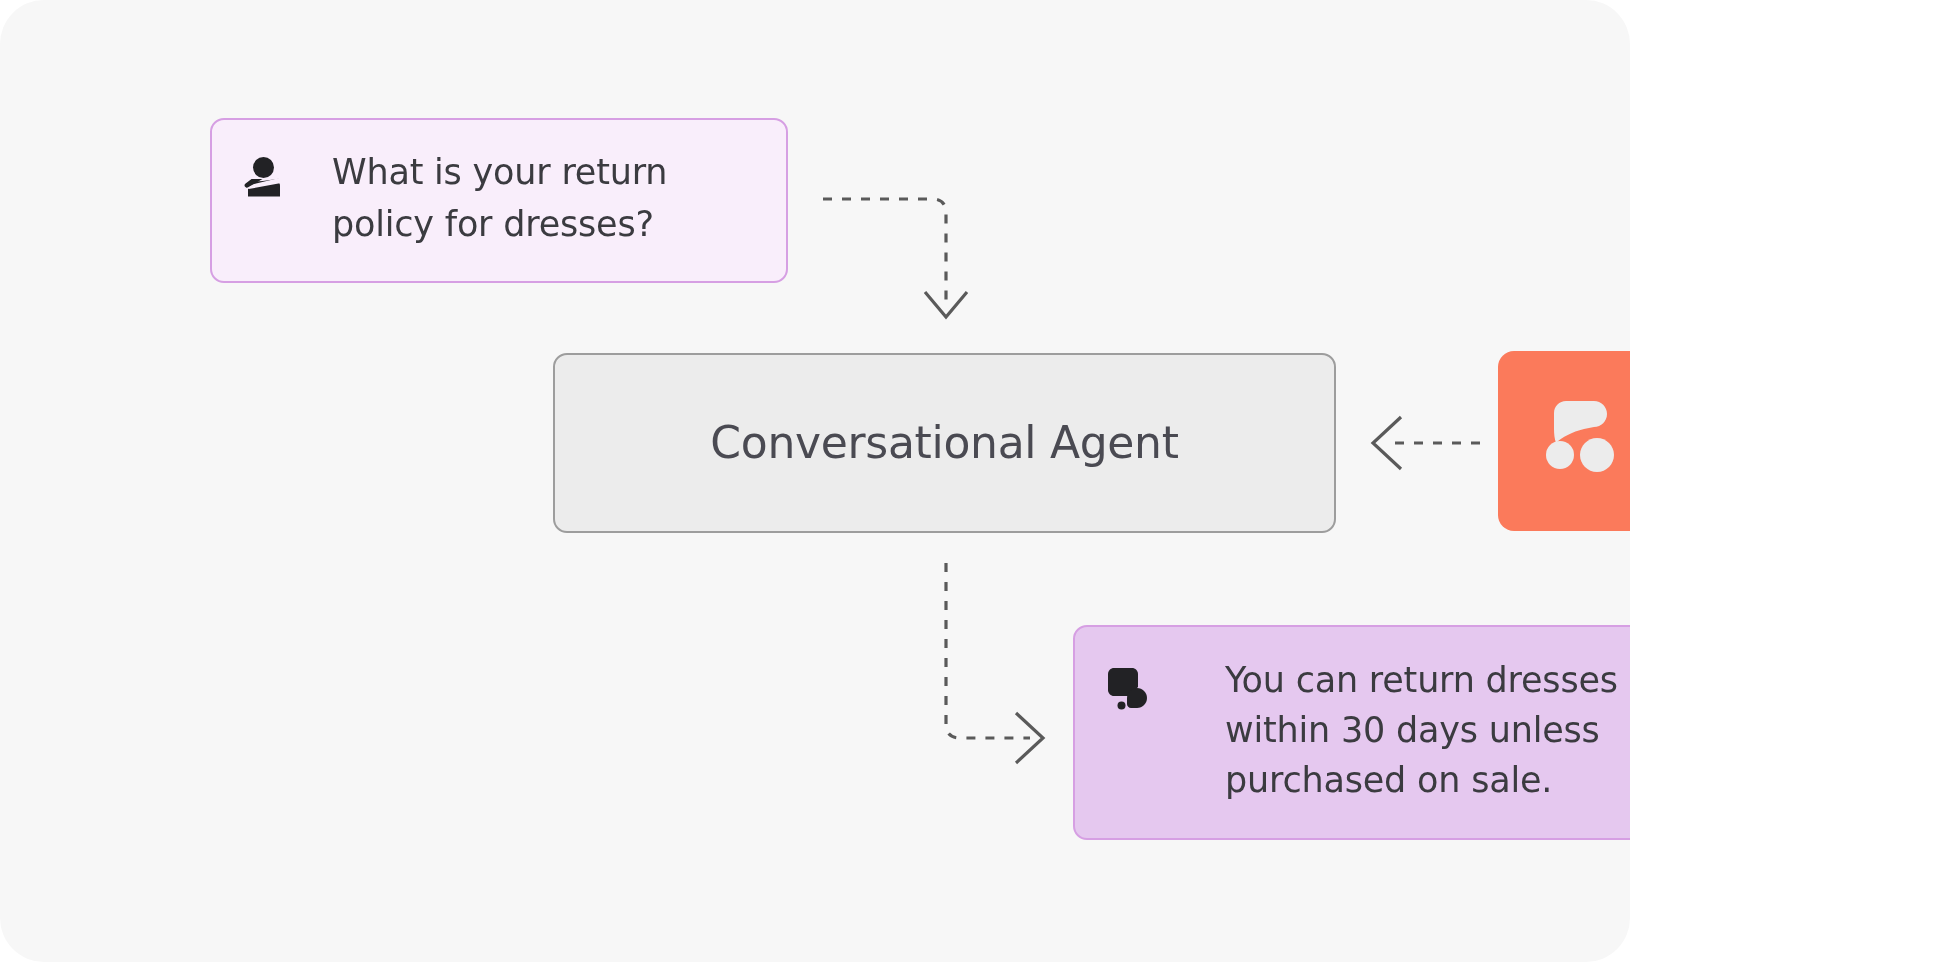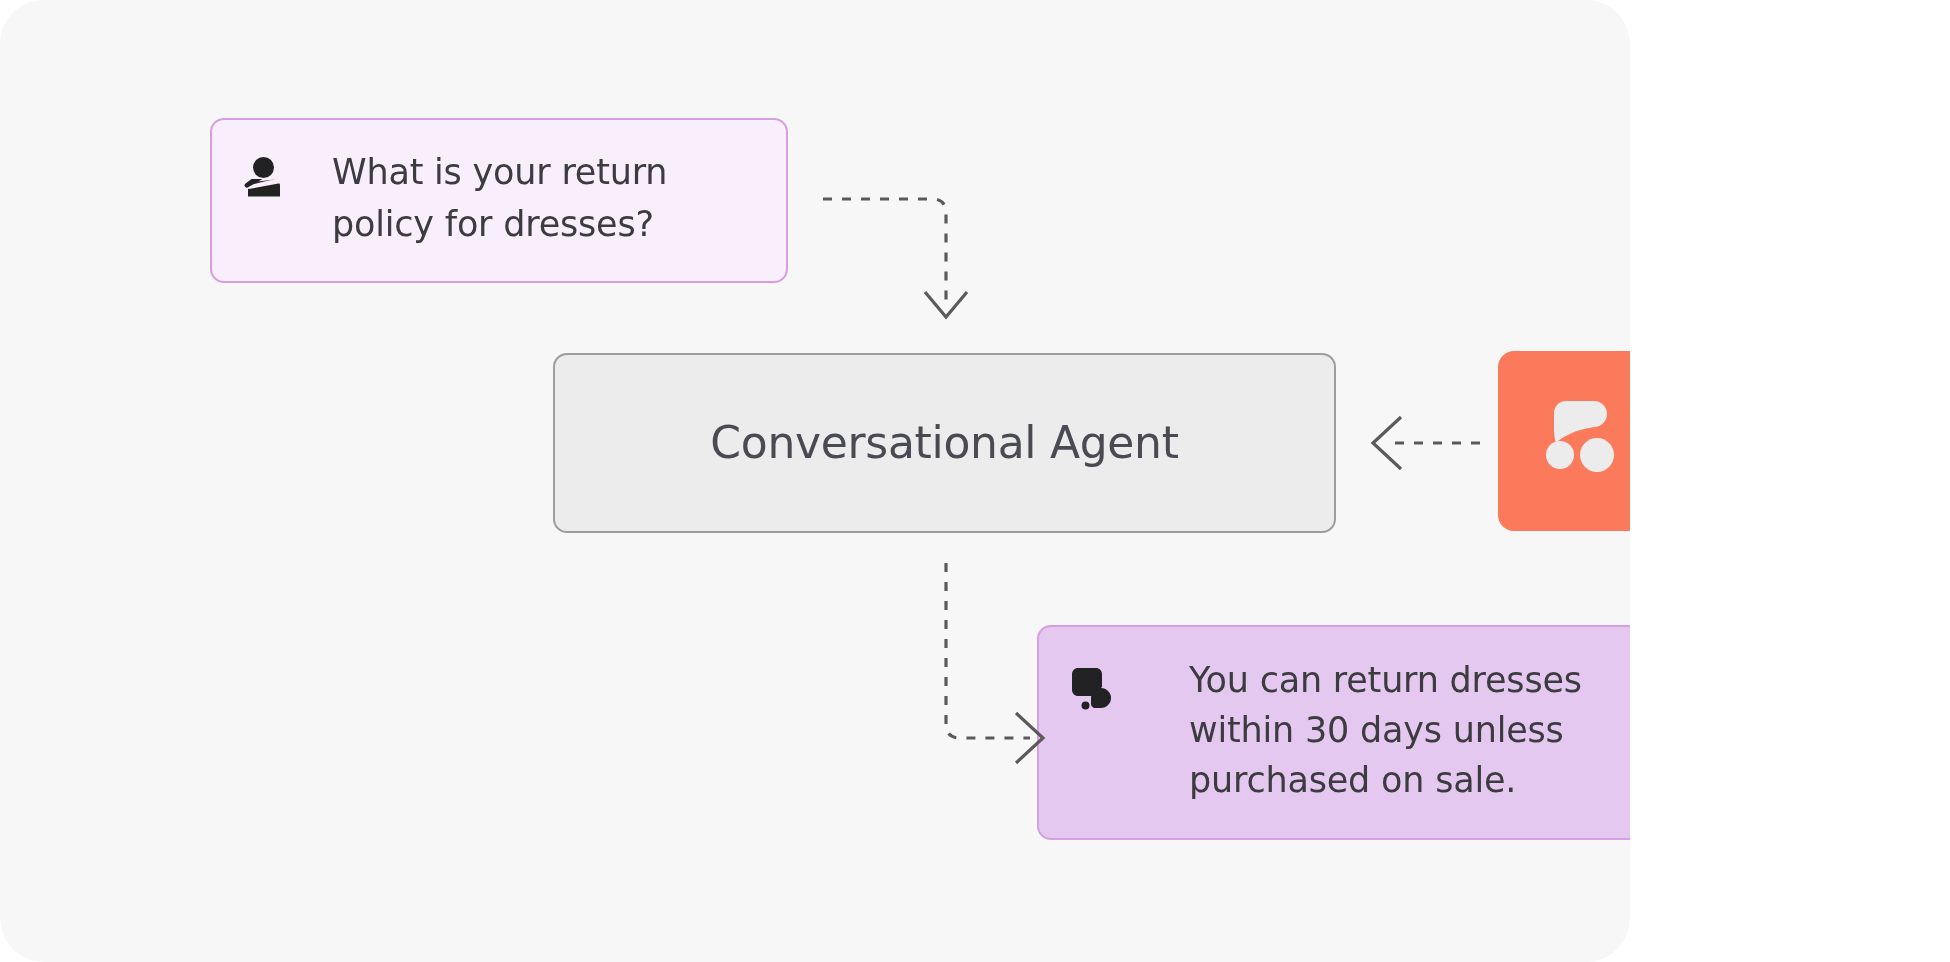--- a/index.html
+++ b/index.html
@@ -76,21 +76,21 @@
   #agent-box .label {
     font-family: "DejaVu Sans", sans-serif;
     font-size: 44px;
     line-height: 1;
     color: #4a4a52;
     letter-spacing: -0.3px;
   }
 
   
   #answer-card {
-    left: 1037px;
+    left: 1073px;
     top: 625px;
     width: 605px;
     height: 215px;
     background: #e5c8ef;
     border: 2px solid #d69fe3;
     border-radius: 14px;
     padding: 28px 30px 0 30px;
   }
   #answer-card .icon-slot {
     width: 50px;

